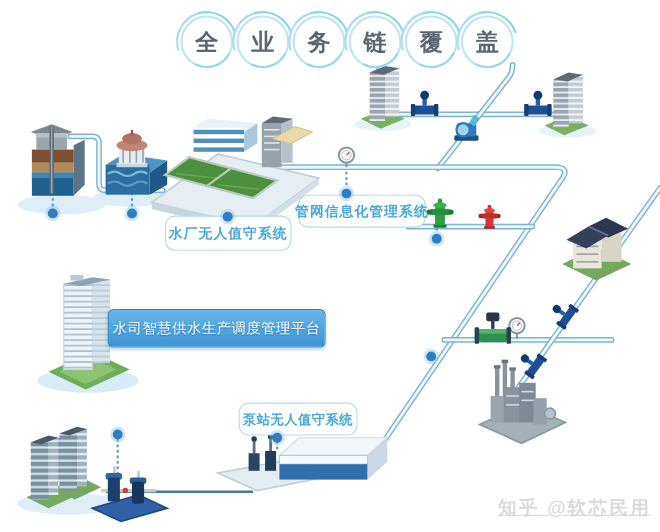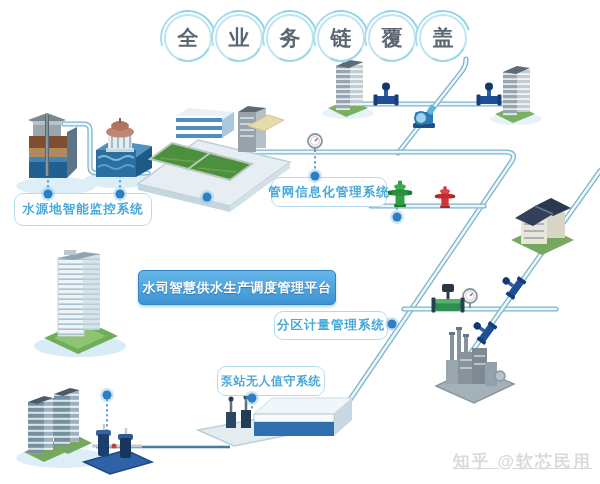--- a/index.html
+++ b/index.html
@@ -15,25 +15,25 @@
         border:2.5px solid #bfe5f0;background:#fff;display:flex;align-items:center;justify-content:center;
         font-size:21px;font-weight:bold;color:#5b6670;}
   .circ::before{content:"";position:absolute;inset:-6px;border-radius:50%;
         border:2.5px solid transparent;border-top-color:#8ed4e8;border-left-color:#a9dcec;transform:rotate(28deg);}
   .circ::after{content:"";position:absolute;inset:-2px;border-radius:50%;
         border:2px solid transparent;border-bottom-color:#9bd8ea;transform:rotate(-18deg);}
   
   .sys{position:absolute;background:#fff;border:1.5px solid #b5dcec;border-radius:9px;
        color:#48a8d8;font-weight:bold;font-size:12.5px;letter-spacing:1px;white-space:nowrap;
        display:flex;align-items:center;justify-content:center;}
-  .banner{position:absolute;left:98px;top:270px;width:196px;height:33px;
+  .banner{position:absolute;left:98px;top:281px;width:196px;height:33px;
        background:linear-gradient(180deg,#66b6e8,#3d94d4);border:1px solid #2f86c6;border-radius:5px;
-       color:#fff;font-weight:bold;font-size:13px;letter-spacing:.5px;
+       color:#fff;font-weight:normal;font-size:13px;letter-spacing:.5px;
        display:flex;align-items:center;justify-content:center;
-       box-shadow:0 2px 3px rgba(60,140,190,.35);text-shadow:0 1px 1px rgba(20,80,130,.5);margin-left:40px;}
+       box-shadow:0 2px 3px rgba(60,140,190,.35);text-shadow:0 1px 1px rgba(20,80,130,.5);}
   .ndot{position:absolute;width:9px;height:9px;border-radius:50%;background:#2e7fc2;
        transform:translate(-50%,-50%);box-shadow:0 0 0 2.5px rgba(130,195,235,.4);}
   .wm{position:absolute;right:8px;bottom:11px;font-size:17px;font-weight:bold;color:#dadada;letter-spacing:2px;text-decoration:underline;}
 </style>
 </head>
 <body>
 
 <div class="wrap">
 
 <svg class="layer-svg" width="600" height="484" viewBox="0 0 600 484">
@@ -352,23 +352,22 @@
 <div class="circ" style="left:317px">
       <span>链</span>
     </div>
 <div class="circ" style="left:368px">
       <span>覆</span>
     </div>
 <div class="circ" style="left:419px">
       <span>盖</span>
     </div>
 
-<div class="sys" style="left:14px;top:193px;width:136px;height:31px">水源地智能监控系统</div>
+<div class="sys" style="left:150px;top:196px;width:113px;height:30px">水厂无人值守系统</div>
 <div class="sys" style="left:271px;top:177px;width:114px;height:28px">管网信息化管理系统</div>
-<div class="sys" style="left:274px;top:311px;width:112px;height:27px">分区计量管理系统</div>
 <div class="sys" style="left:217px;top:366px;width:106px;height:28px;font-size:12px;letter-spacing:.5px">泵站无人值守系统</div>
 
 <div class="ndot" style="left:48px;top:194px"></div>
 <div class="ndot" style="left:120px;top:194px"></div>
 <div class="ndot" style="left:207px;top:197px"></div>
 <div class="ndot" style="left:315px;top:176px"></div>
 <div class="ndot" style="left:397px;top:217px"></div>
 <div class="ndot" style="left:392px;top:324px"></div>
 <div class="ndot" style="left:107px;top:395px"></div>
 <div class="ndot" style="left:252px;top:398px"></div>

